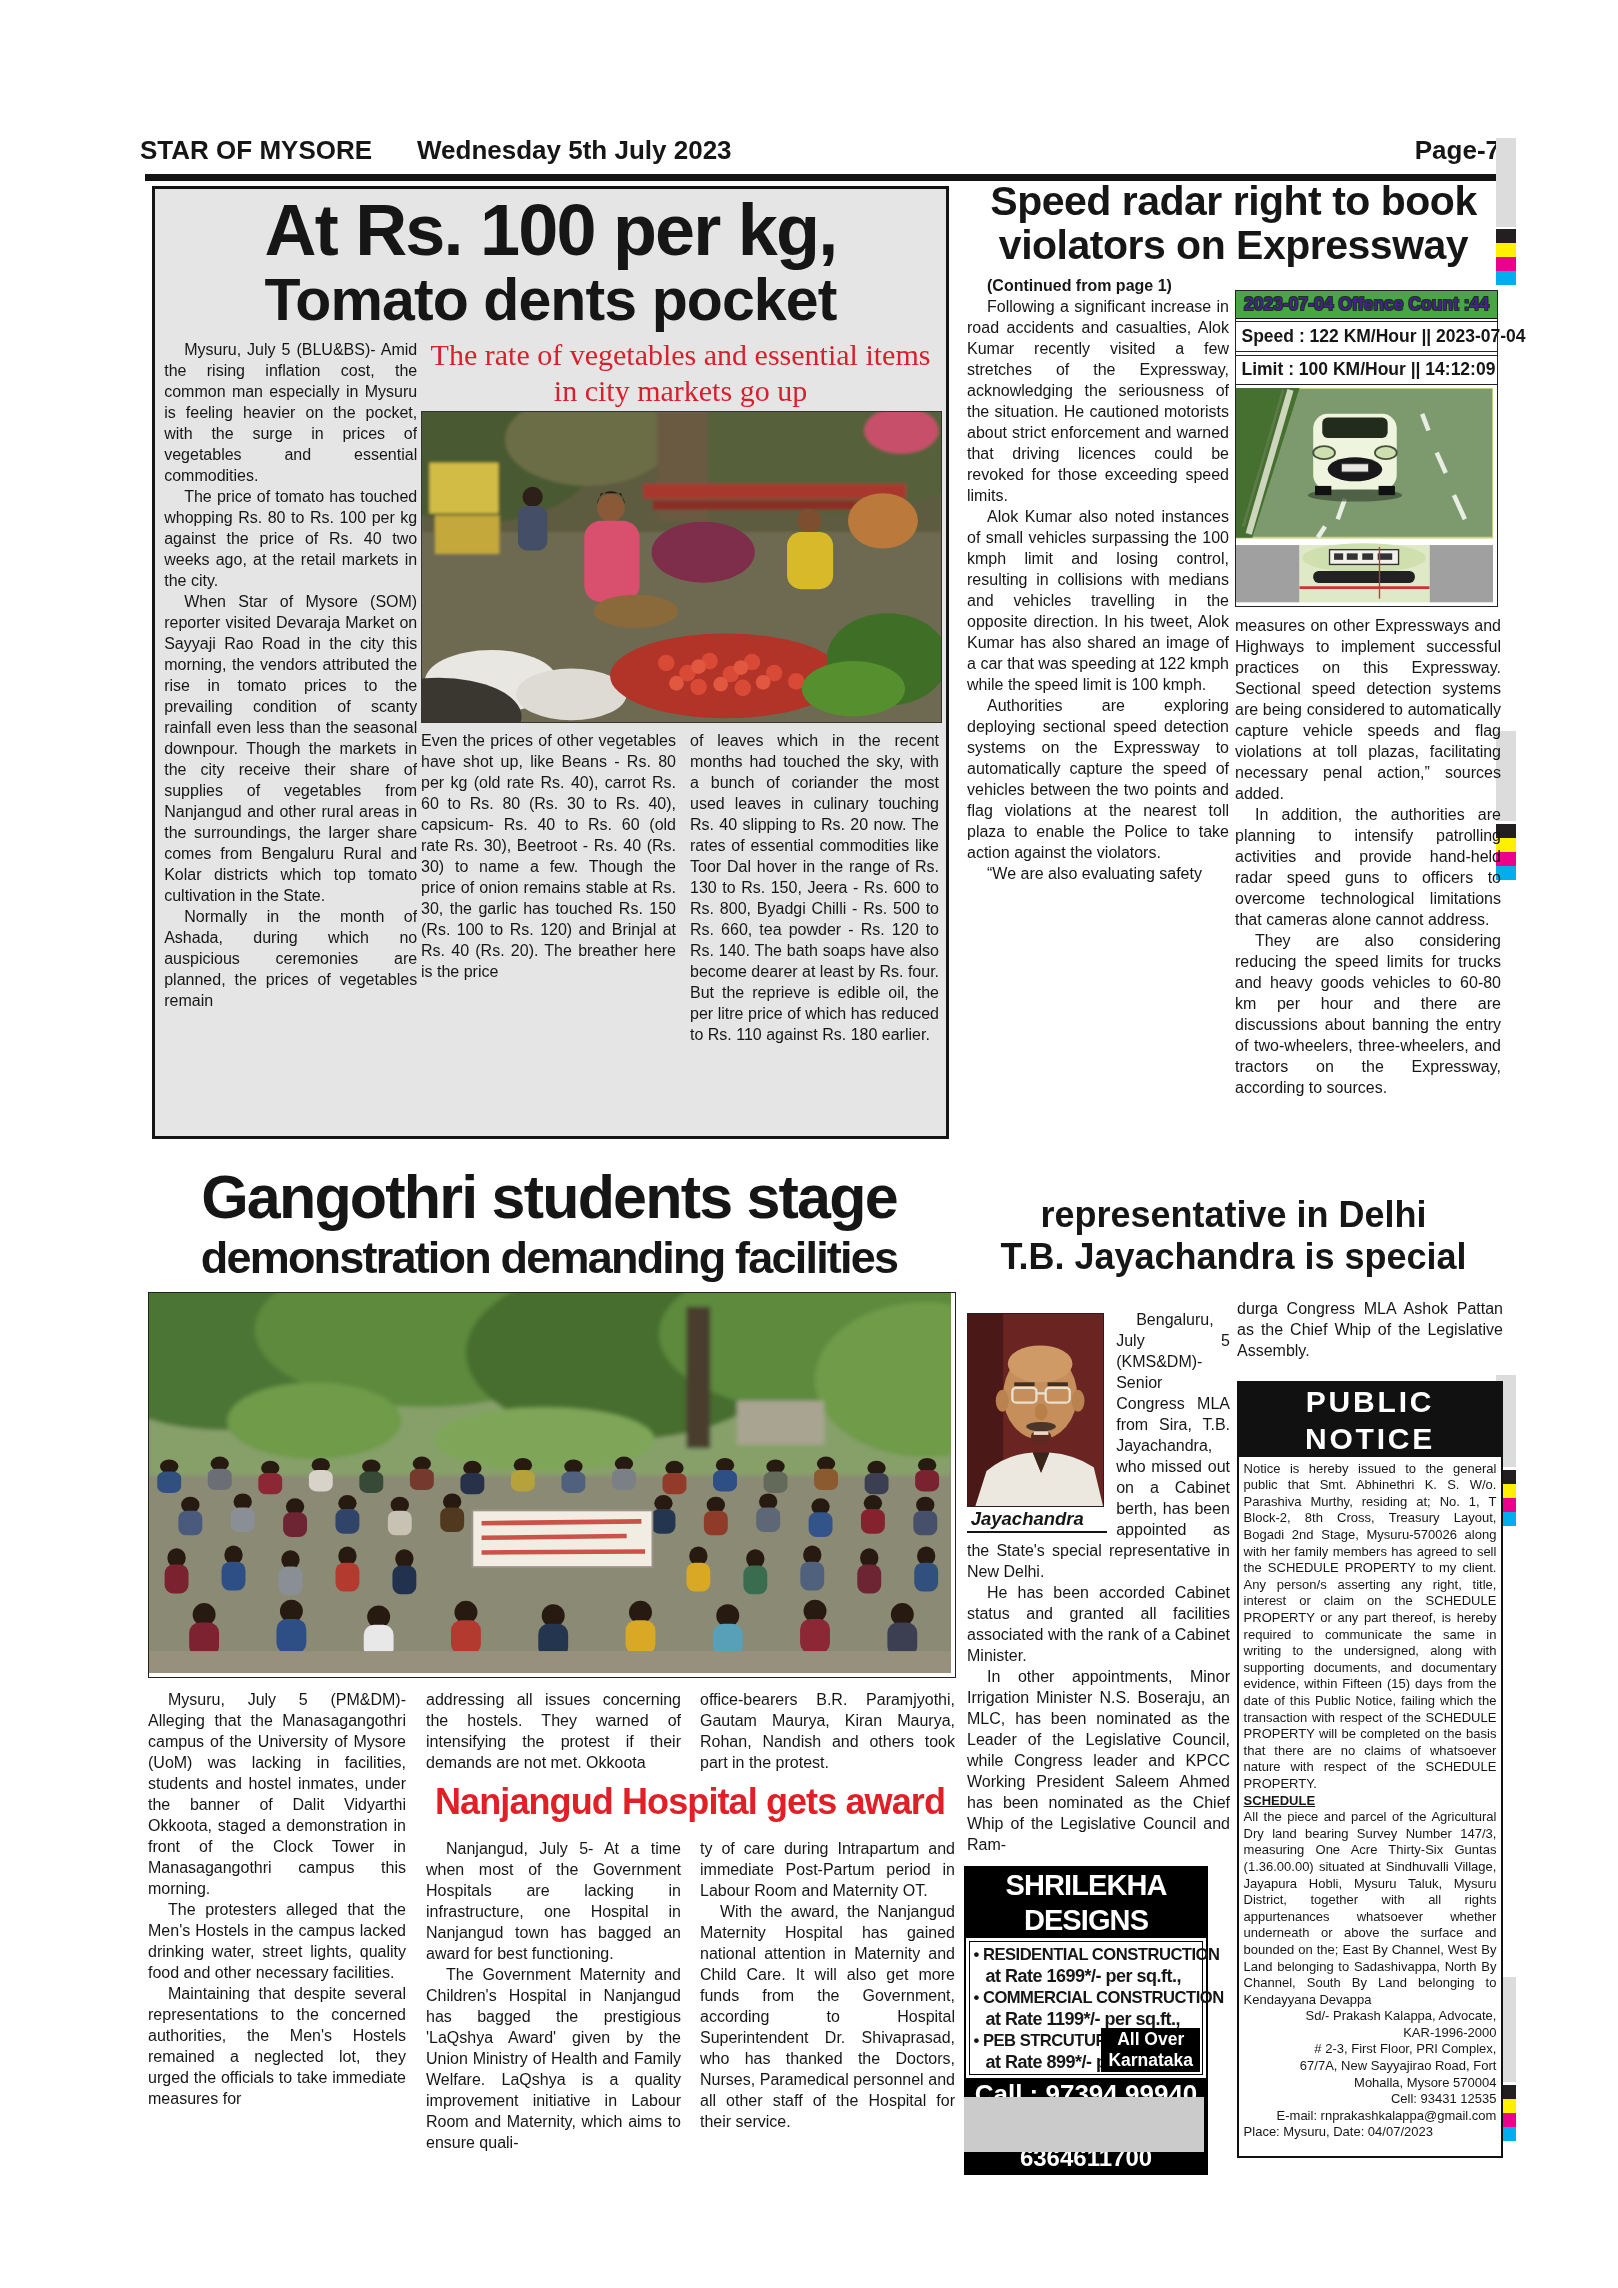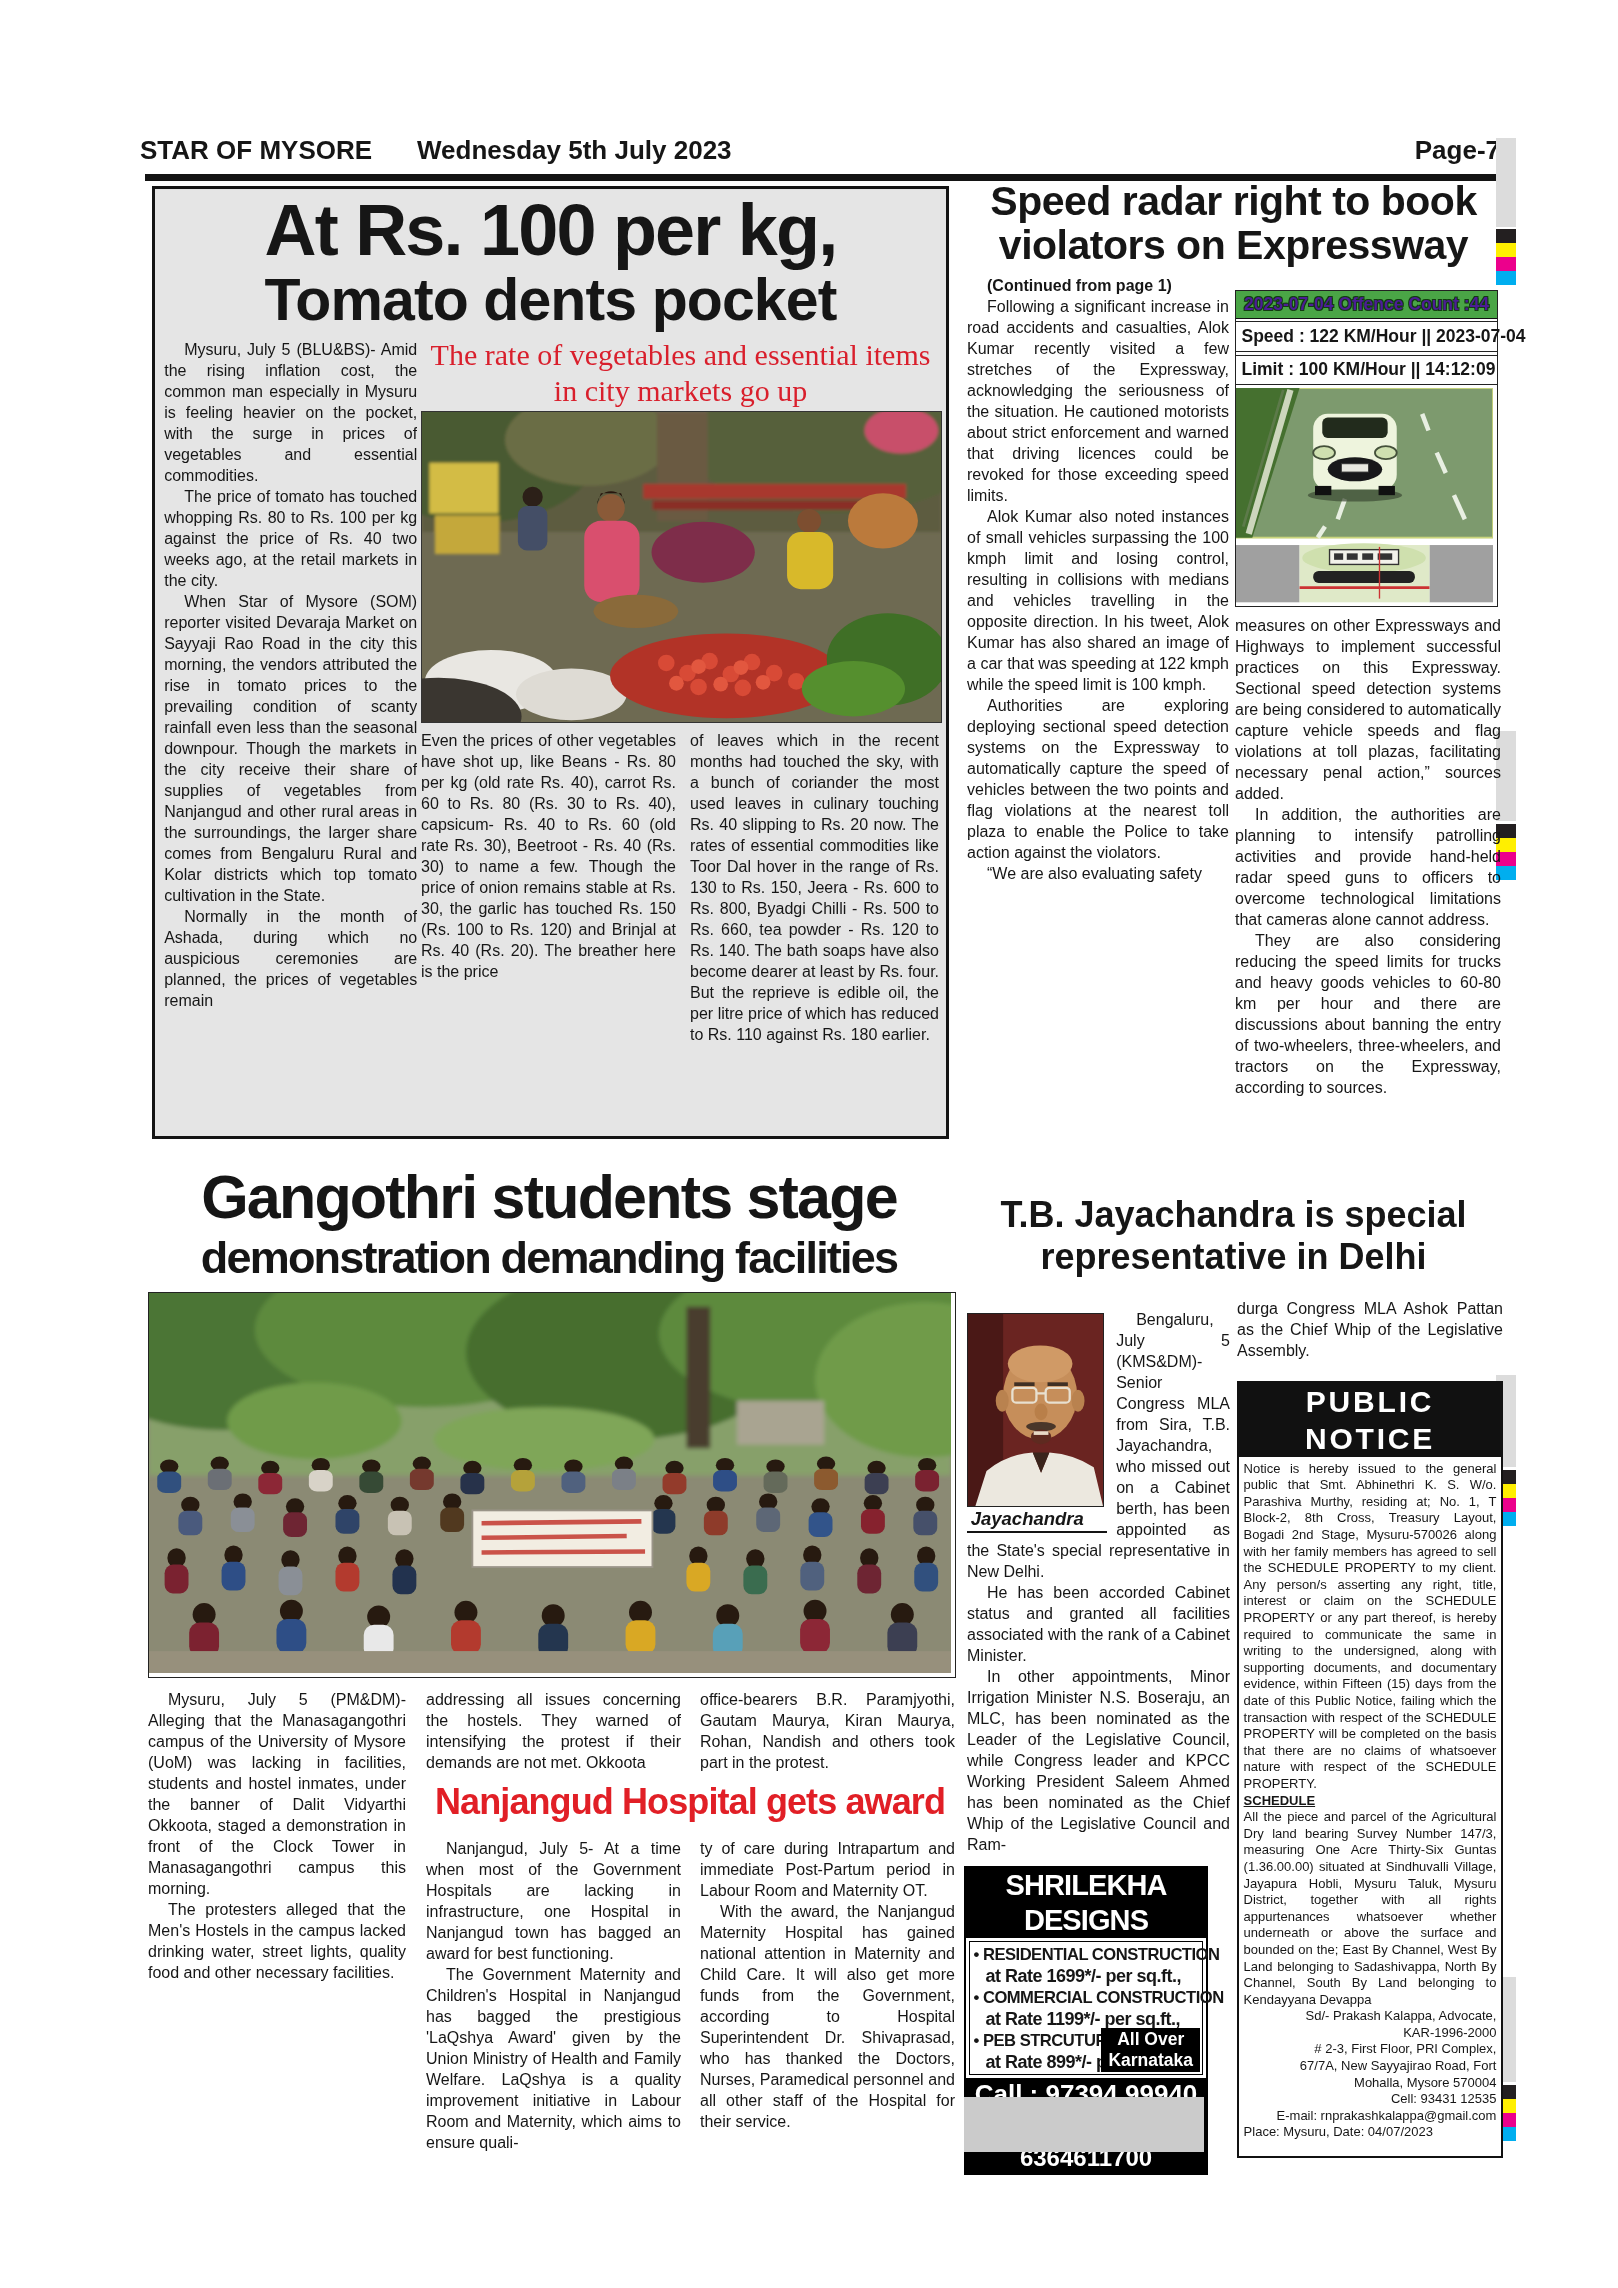--- a/index.html
+++ b/index.html
@@ -363,41 +363,42 @@
           <use href="#fig" x="580" y="-3" fill="#8c2736"></use>
         <use href="#fig" x="656" y="0" fill="#3c3f52"></use>
       </g>
       <rect x="0" y="392" width="873" height="24" fill="#97907c"></rect>
     </svg>
   </div>
 
   <div class="abs g-col1 body col">
       <p>Mysuru, July 5 (PM&amp;DM)- Alleging that the Manasagangothri campus of the University of Mysore (UoM) was lacking in facilities, students and hostel inmates, under the banner of Dalit Vidyarthi Okkoota, staged a demonstration in front of the Clock Tower in Manasagangothri campus this morning.</p>
       <p>The protesters alleged that the Men's Hostels in the campus lacked drinking water, street lights, quality food and other necessary facilities.</p>
+      <p>Maintaining that despite several representations to the concerned authorities, the Men's Hostels remained a neglected lot, they urged the officials to take immediate measures for</p>
     </div>
   <div class="abs g-col2a body col cont">
       <p>addressing all issues concerning the  hostels. They warned of intensifying the protest if their demands are not met. Okkoota</p>
     </div>
   <div class="abs g-col3a body col cont">
       <p>office-bearers B.R. Paramjyothi, Gautam Maurya, Kiran Maurya, Rohan, Nandish and others took part in the protest.</p>
     </div>
 
   <div class="abs nj-head">Nanjangud Hospital gets award</div>
   <div class="abs g-col2b body col">
       <p>Nanjangud, July 5- At a time when most of the Government Hospitals are lacking in infrastructure, one Hospital in Nanjangud town has bagged an award for best functioning.</p>
       <p>The Government Maternity and Children's Hospital in Nanjangud has bagged the prestigious 'LaQshya Award' given by the Union Ministry of Health and Family Welfare. LaQshya is a quality improvement initiative in Labour Room and Maternity, which aims to ensure quali-</p>
     </div>
   <div class="abs g-col3b body col cont">
       <p>ty of care during Intrapartum and immediate Post-Partum period in Labour Room and Maternity OT.</p>
       <p>With the award, the Nanjangud Maternity Hospital has gained national attention in Maternity and Child Care. It will also get more funds from the Government, according to Hospital Superintendent Dr. Shivaprasad, who has thanked the Doctors, Nurses, Paramedical personnel and all other staff of the Hospital for their service.</p>
     </div>
 
   <div class="abs j-head">
+    <div>representative in Delhi</div>
     <div>T.B. Jayachandra is special</div>
-    <div>representative in Delhi</div>
   </div>
   <div class="abs j-col1 body col">
     <div class="j-float">
       <div class="j-photo">
         <svg width="135" height="192" viewBox="0 0 146 208" preserveAspectRatio="none">
           <rect width="146" height="208" fill="#6a2421"></rect>
           <rect x="0" width="38" height="208" fill="#4a1816"></rect>
           <ellipse cx="78" cy="88" rx="40" ry="48" fill="#c68e5a"></ellipse>
           <ellipse cx="78" cy="54" rx="35" ry="20" fill="#d09a66"></ellipse>
           <ellipse cx="37" cy="94" rx="7" ry="12" fill="#b9824f"></ellipse>

